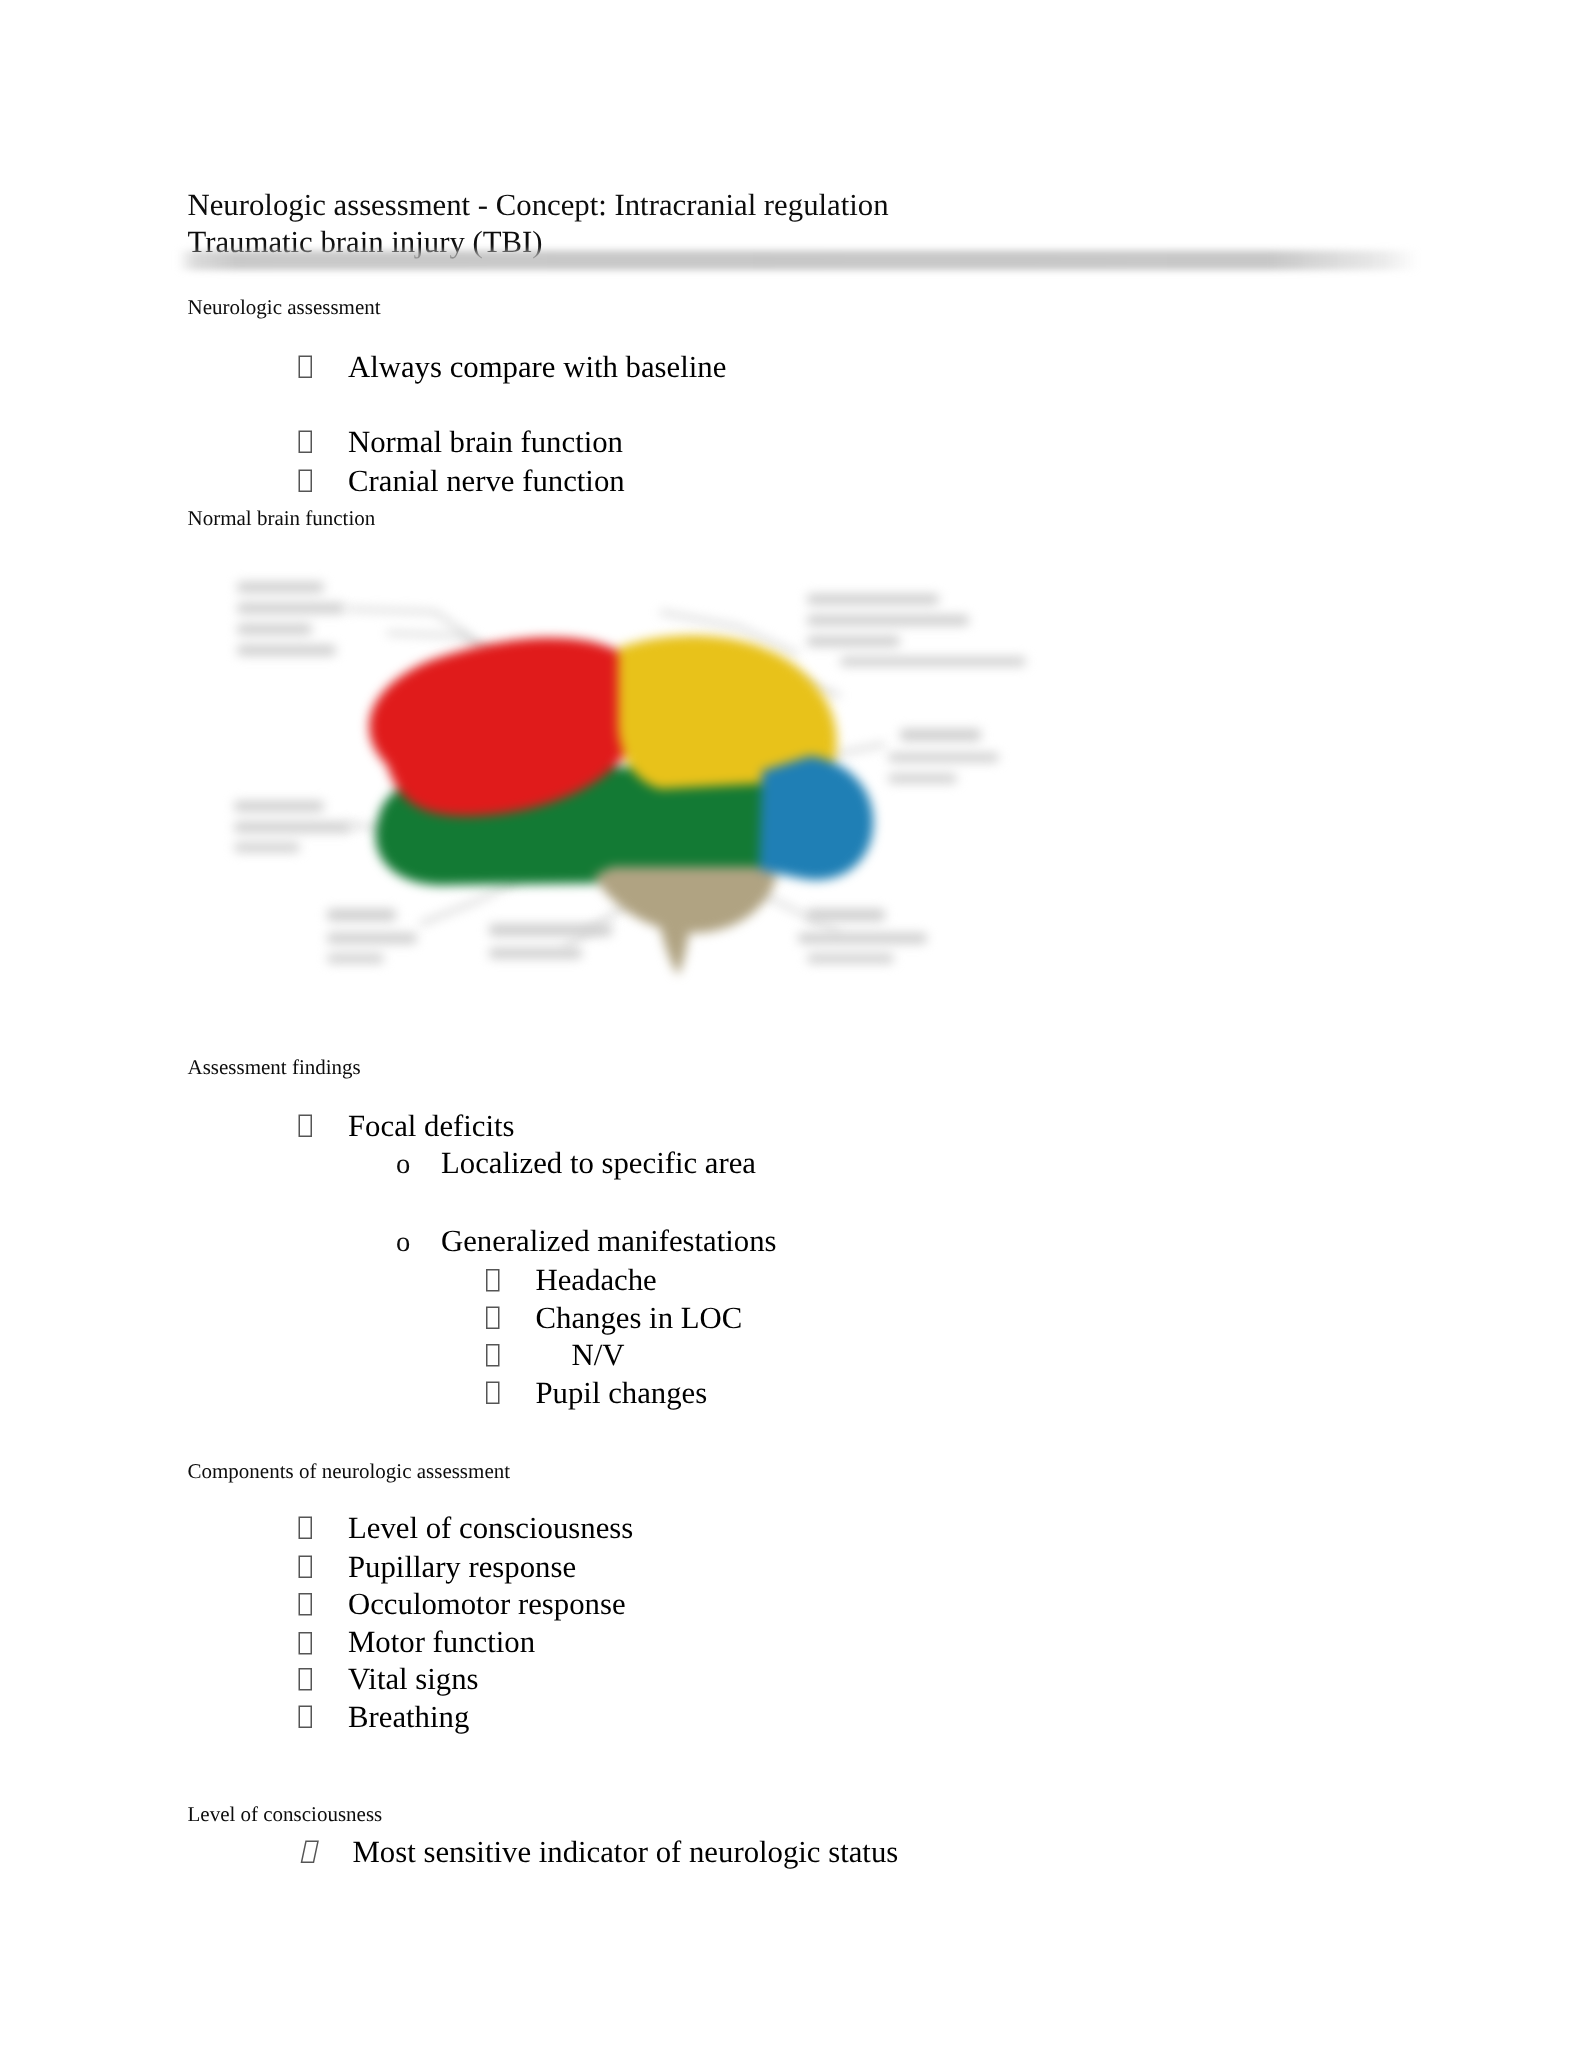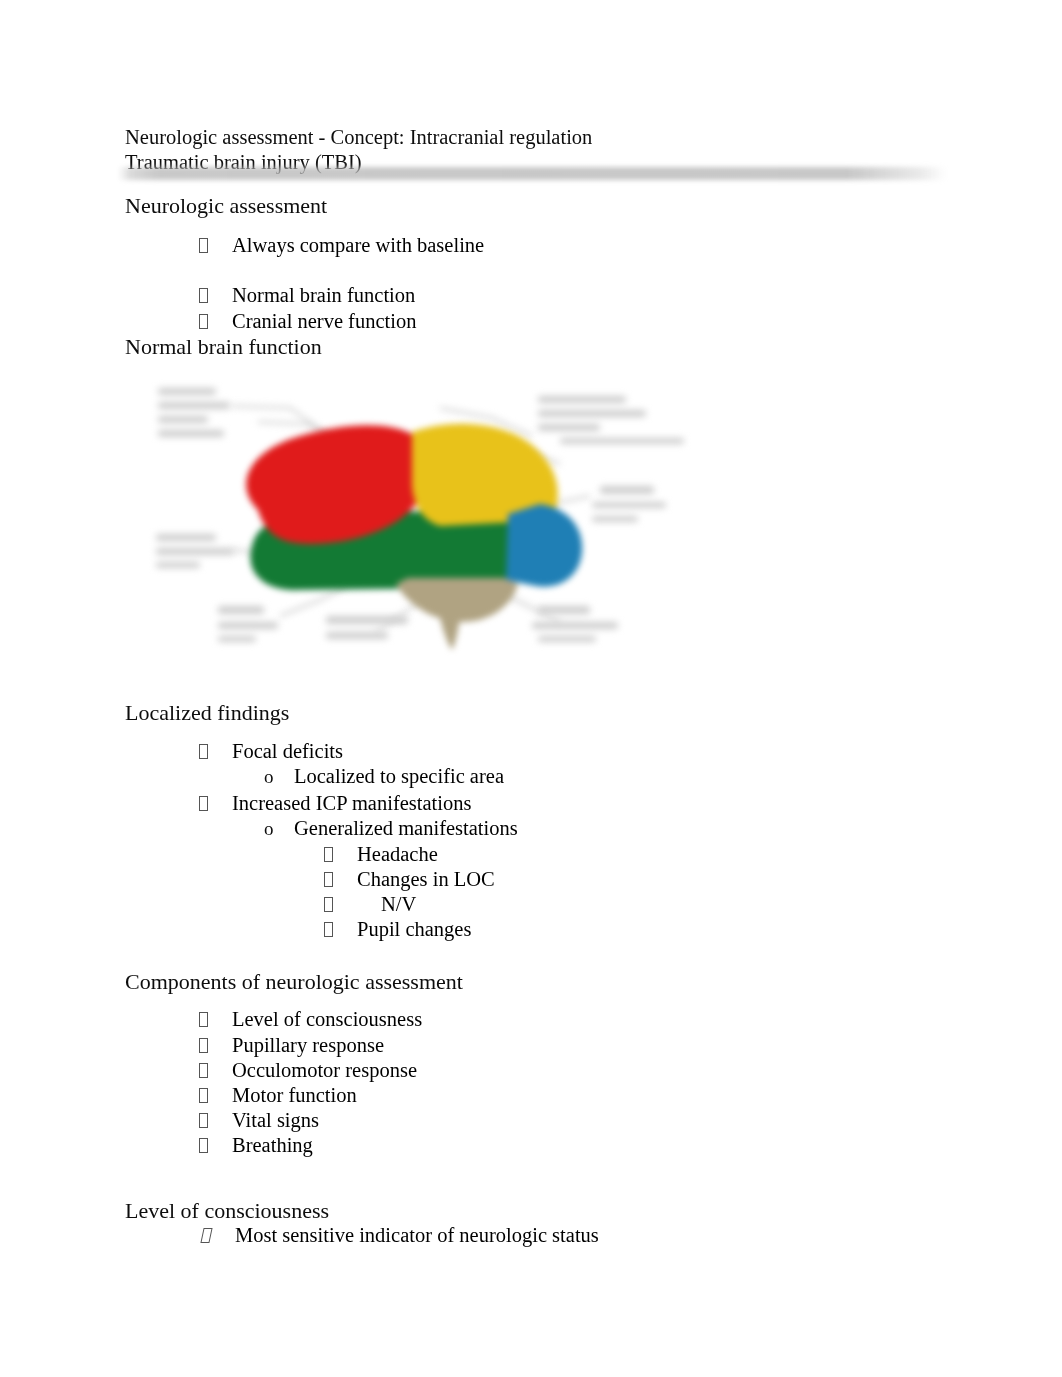--- a/index.html
+++ b/index.html
@@ -13,21 +13,21 @@
     height: 1377px;
     background: #ffffff;
     font-family: "Liberation Serif", "DejaVu Serif", serif;
     color: #000000;
     overflow: hidden;
   }
 
   
   .doc-line {
     position: absolute;
-    font-size: 22px;
+    font-size: 14px;
     line-height: 25px;
     white-space: nowrap;
     color: #0d0d0d;
   }
 
   .title-line { left: 125px; font-size: 20.5px; }
 
   
   .divider {
     position: absolute;
@@ -188,34 +188,30 @@
         <path d="M400 126 C428 130 444 150 442 174 C440 198 420 212 396 208
                  L366 202 L368 136 Z" fill="#1f7fb5"></path>
 
         <path d="M256 206 C268 228 296 244 322 244 C350 244 372 228 378 206
                  L364 200 L268 200 Z" fill="#b0a382"></path>
         <path d="M300 240 C304 256 308 266 312 272 C316 264 318 252 320 240 Z" fill="#b0a382"></path>
       </g>
     </svg>
   </div>
 
-  <div class="doc-line" style="left:125px; top:700px;">Localized findings</div>
+  <div class="doc-line" style="left:125px; top:700px;">Assessment findings</div>
 
   <div class="bullet-row lvl1" style="left:155px; top:739px;justify-content:center;">
     <span class="bullet-marker"><span class="tofu"></span></span>
     <span class="bullet-text">Focal deficits</span>
   </div>
   <div class="bullet-row lvl2" style="left:220px; top:764px;">
     <span class="bullet-marker circle-marker">o</span>
     <span class="bullet-text">Localized to specific area</span>
   </div>
-  <div class="bullet-row lvl1" style="left:155px; top:791px;">
-    <span class="bullet-marker"><span class="tofu"></span></span>
-    <span class="bullet-text">Increased ICP manifestations</span>
-  </div>
   <div class="bullet-row lvl2" style="left:220px; top:816px;">
     <span class="bullet-marker circle-marker">o</span>
     <span class="bullet-text">Generalized manifestations</span>
   </div>
   <div class="bullet-row lvl3" style="left:280px; top:842px;">
     <span class="bullet-marker"><span class="tofu"></span></span>
     <span class="bullet-text">Headache</span>
   </div>
   <div class="bullet-row lvl3" style="left:280px; top:867px;">
     <span class="bullet-marker"><span class="tofu"></span></span>

